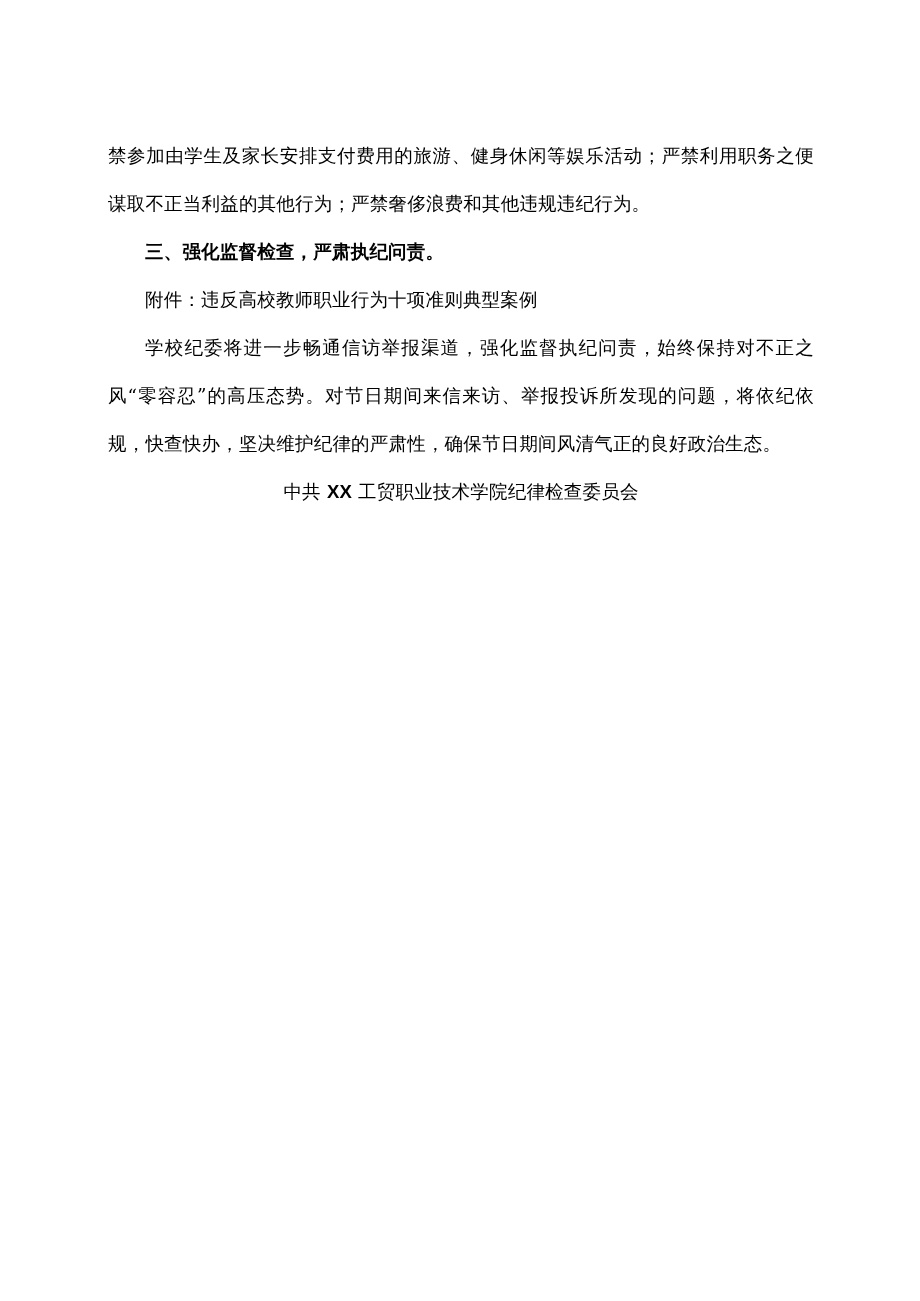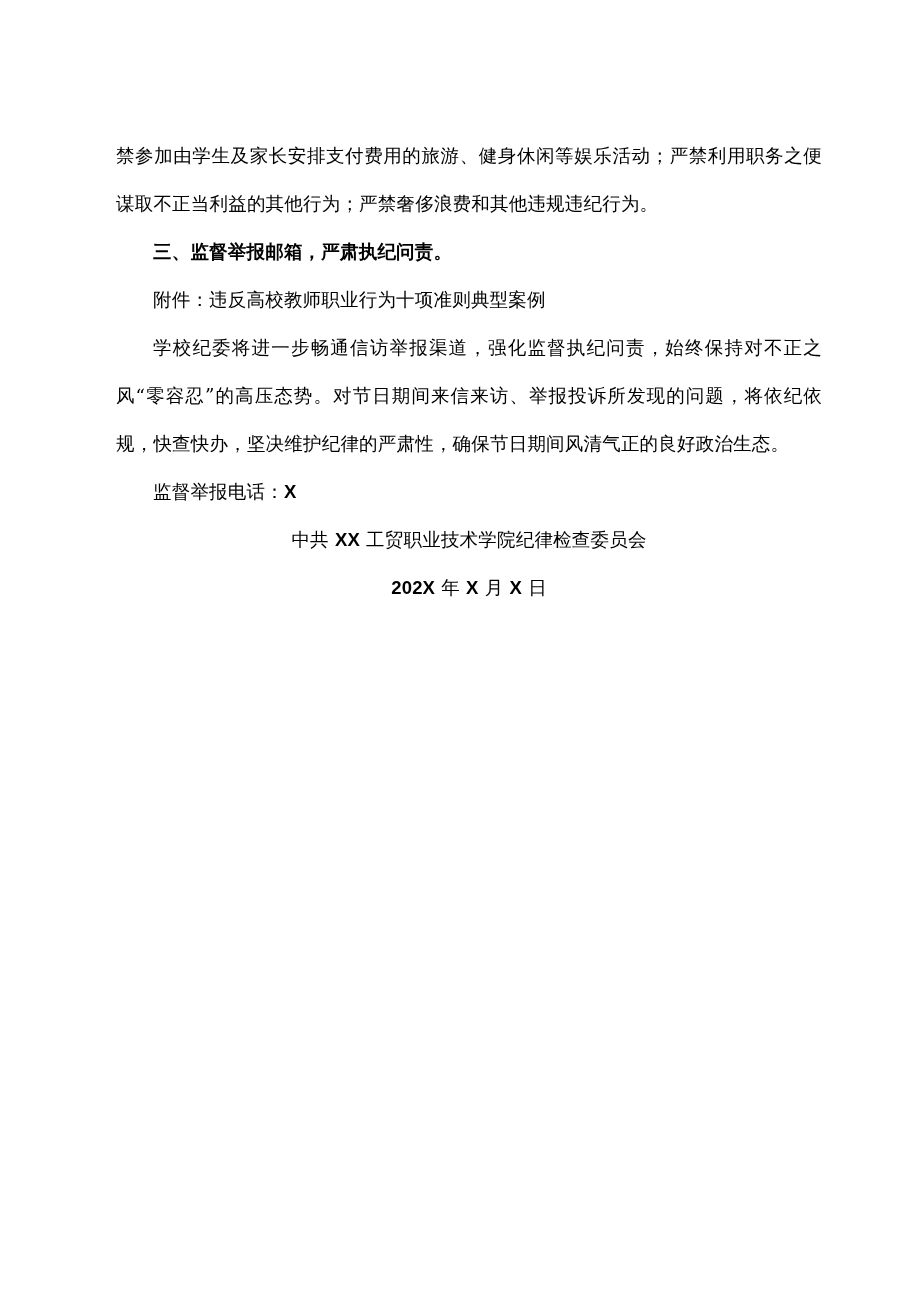--- a/index.html
+++ b/index.html
@@ -10,21 +10,21 @@
     body {
       width: 920px;
       height: 1301px;
       position: relative;
       overflow: hidden;
       font-family: "DejaVu Serif", "Liberation Serif", serif;
       color: #000000;
     }
     .page {
       position: absolute;
-      left: 116px;
+      left: 108px;
       top: 132px;
       width: 706px;
     }
     .p {
       font-size: 18.5px;
       line-height: 48px;
       text-align: justify;
       text-align-last: left;
       margin: 0;
       letter-spacing: 0.2px;
@@ -39,25 +39,23 @@
       font-weight: bold;
       font-family: "Liberation Sans", "DejaVu Sans", sans-serif;
     }
   </style>
 </head>
 <body>
 
 <div class="page">
   <p class="p">禁参加由学生及家长安排支付费用的旅游、健身休闲等娱乐活动；严禁利用职务之便谋取不正当利益的其他行为；严禁奢侈浪费和其他违规违纪行为。</p>
 
-  <p class="p indent heading">三、监督举报邮箱，严肃执纪问责。</p>
+  <p class="p indent heading">三、强化监督检查，严肃执纪问责。</p>
 
   <p class="p indent"><span>附件：</span><span>违反高校教师职业行为十项准则典型案例</span></p>
 
   <p class="p indent">学校纪委将进一步畅通信访举报渠道，强化监督执纪问责，始终保持对不正之风“零容忍”的高压态势。对节日期间来信来访、举报投诉所发现的问题，将依纪依规，快查快办，坚决维护纪律的严肃性，确保节日期间风清气正的良好政治生态。</p>
 
-  <p class="p indent"><span>监督举报电话：</span><span class="bold-latin">X</span></p>
 
 
   <p class="p center"><span>中共</span> <span class="bold-latin">XX</span> <span>工贸职业技术学院纪律检查委员会</span></p>
 
-  <p class="p center"><span class="bold-latin">202X</span> <span>年</span> <span class="bold-latin">X</span> <span>月</span> <span class="bold-latin">X</span> <span>日</span></p>
 </div>
 
 </body></html>

